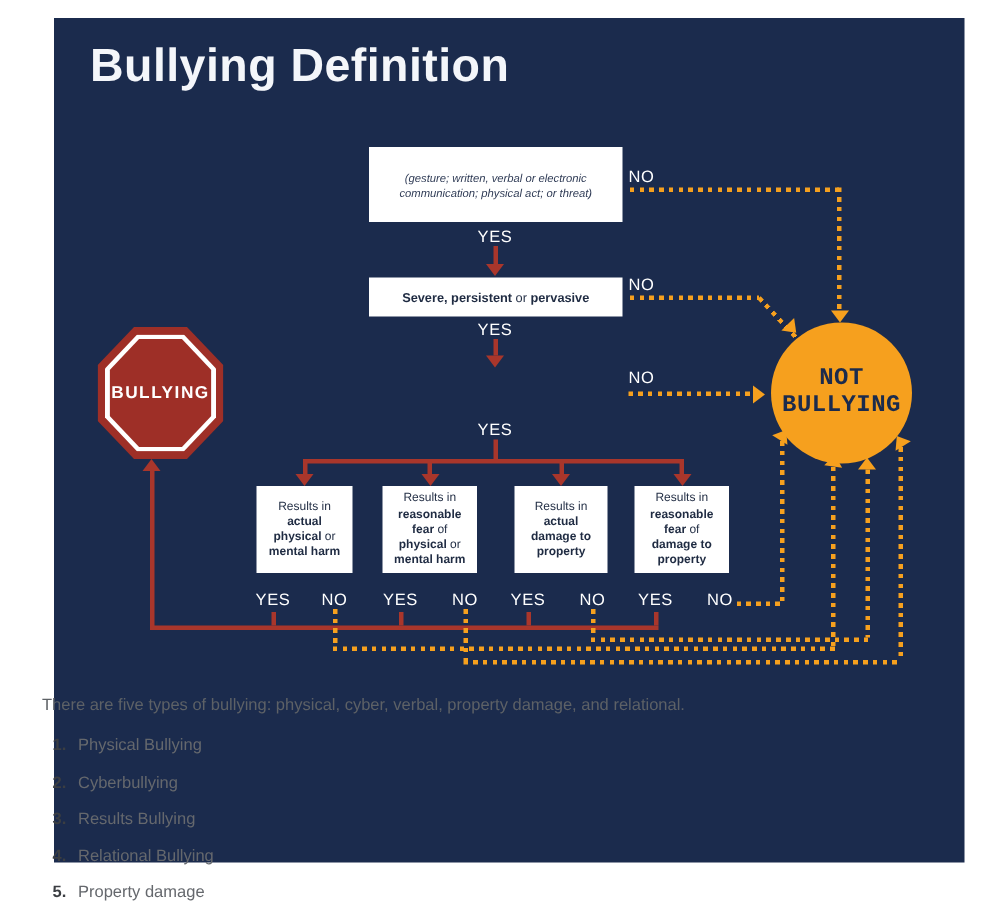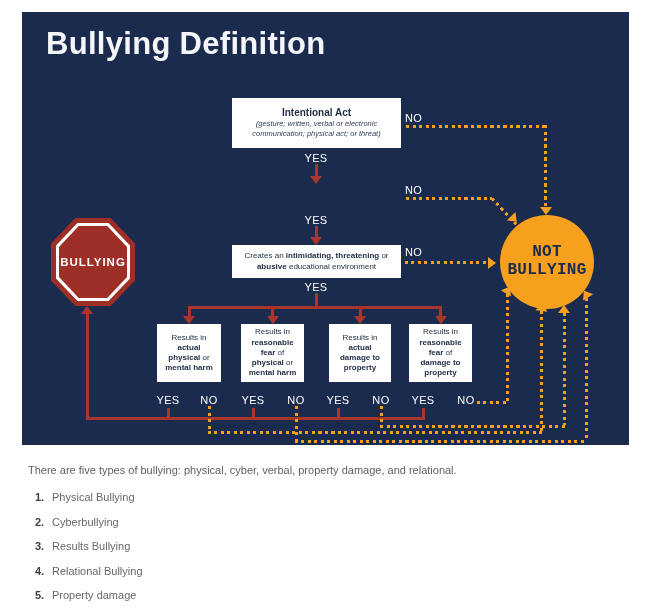--- a/index.html
+++ b/index.html
@@ -2,21 +2,21 @@
 <html><head>
 <meta charset="utf-8">
 <style>
   :root{
     --navy:#1b2b4d; --red:#a9362b; --oct-red:#9e2f27; --orange:#f6a01e;
     --boxtext:#1f2b42; --footer:#65686d;
   }
   html,body{margin:0;padding:0;}
   body{width:662px;height:616px;background:#fff;position:relative;overflow:hidden;
        font-family:"Liberation Sans","DejaVu Sans",sans-serif;}
-  .panel{position:absolute;left:22px;top:12px;width:607px;height:433px;background:var(--navy);}
+  .panel{position:absolute;left:36px;top:12px;width:607px;height:563px;background:var(--navy);}
   .title{position:absolute;left:24px;top:14px;font-size:31px;font-weight:700;color:#f4f6fa;letter-spacing:.3px;}
   .wbox{position:absolute;background:#fff;color:var(--boxtext);text-align:center;
         display:flex;flex-direction:column;justify-content:center;}
   .lbl{position:absolute;color:#fff;font-weight:400;font-size:11px;letter-spacing:.4px;}
   .lbl.c{transform:translateX(-50%);}
   .rh{position:absolute;height:3px;background:var(--red);}
   .rv{position:absolute;width:3px;background:var(--red);}
   .dh{position:absolute;height:3px;
       background-image:repeating-linear-gradient(90deg,var(--orange) 0 3px,transparent 3px 6.5px);}
   .dv{position:absolute;width:3px;
@@ -39,46 +39,45 @@
   .ftext{color:var(--footer);}
 </style>
 </head>
 <body>
 
 <div class="panel">
 
   <div class="title">Bullying Definition</div>
 
   <div class="wbox" style="left:210px;top:86px;width:169px;height:50px;">
-    <div style="font-size:10px;font-weight:700;">Intentional Act</div>
     <div style="font-size:7.5px;font-style:italic;line-height:1.3;padding:1px 14px 0;color:#313d57;">(gesture; written, verbal or electronic communication; physical act; or threat)</div>
   </div>
 
   <div class="lbl c" style="left:294px;top:140px;">YES</div>
   <div class="rv" style="left:292.5px;top:152px;height:12px;"></div>
   <div class="tri down" style="left:288px;top:164px;"></div>
 
   <div class="lbl" style="left:383px;top:100px;">NO</div>
   <div class="dh" style="left:384px;top:113px;width:141px;"></div>
   <div class="dv" style="left:522px;top:113px;height:82px;"></div>
   <div class="tri o down" style="left:517.5px;top:195px;"></div>
 
+  <div class="wbox" style="left:210px;top:173px;width:169px;height:26px;font-size:8.5px;">
+    <div class="bl"><b>Severe, persistent</b><span> or </span><b>pervasive</b></div>
+  </div>
 
   <div class="lbl c" style="left:294px;top:202px;">YES</div>
   <div class="rv" style="left:292.5px;top:214px;height:11px;"></div>
   <div class="tri down" style="left:288px;top:225px;"></div>
 
   <div class="lbl" style="left:383px;top:172px;">NO</div>
   <div class="dh" style="left:384px;top:185px;width:86px;"></div>
   <div class="dh" style="left:470px;top:185px;width:36px;transform:rotate(47deg);transform-origin:left center;"></div>
   <div class="tri o down" style="left:486px;top:203px;transform:rotate(-45deg);"></div>
 
-  <div class="wbox" style="left:210px;top:233px;width:169px;height:33px;font-size:8px;padding:0 10px;box-sizing:border-box;">
-    <div class="bl"><span>Creates an </span><b>intimidating, threatening</b><span> or </span><b>abusive</b><span> educational environment</span></div>
-  </div>
 
   <div class="lbl" style="left:383px;top:234px;">NO</div>
   <div class="dh" style="left:383px;top:249px;width:83px;"></div>
   <div class="tri right" style="left:466px;top:244.5px;"></div>
 
   <div class="lbl c" style="left:294px;top:269px;">YES</div>
   <div class="rv" style="left:292.5px;top:281px;height:14px;"></div>
   <div class="rh" style="left:166px;top:294px;width:254px;"></div>
   <div class="rv" style="left:165.5px;top:294px;height:10px;"></div>
   <div class="rv" style="left:249px;top:294px;height:10px;"></div>

